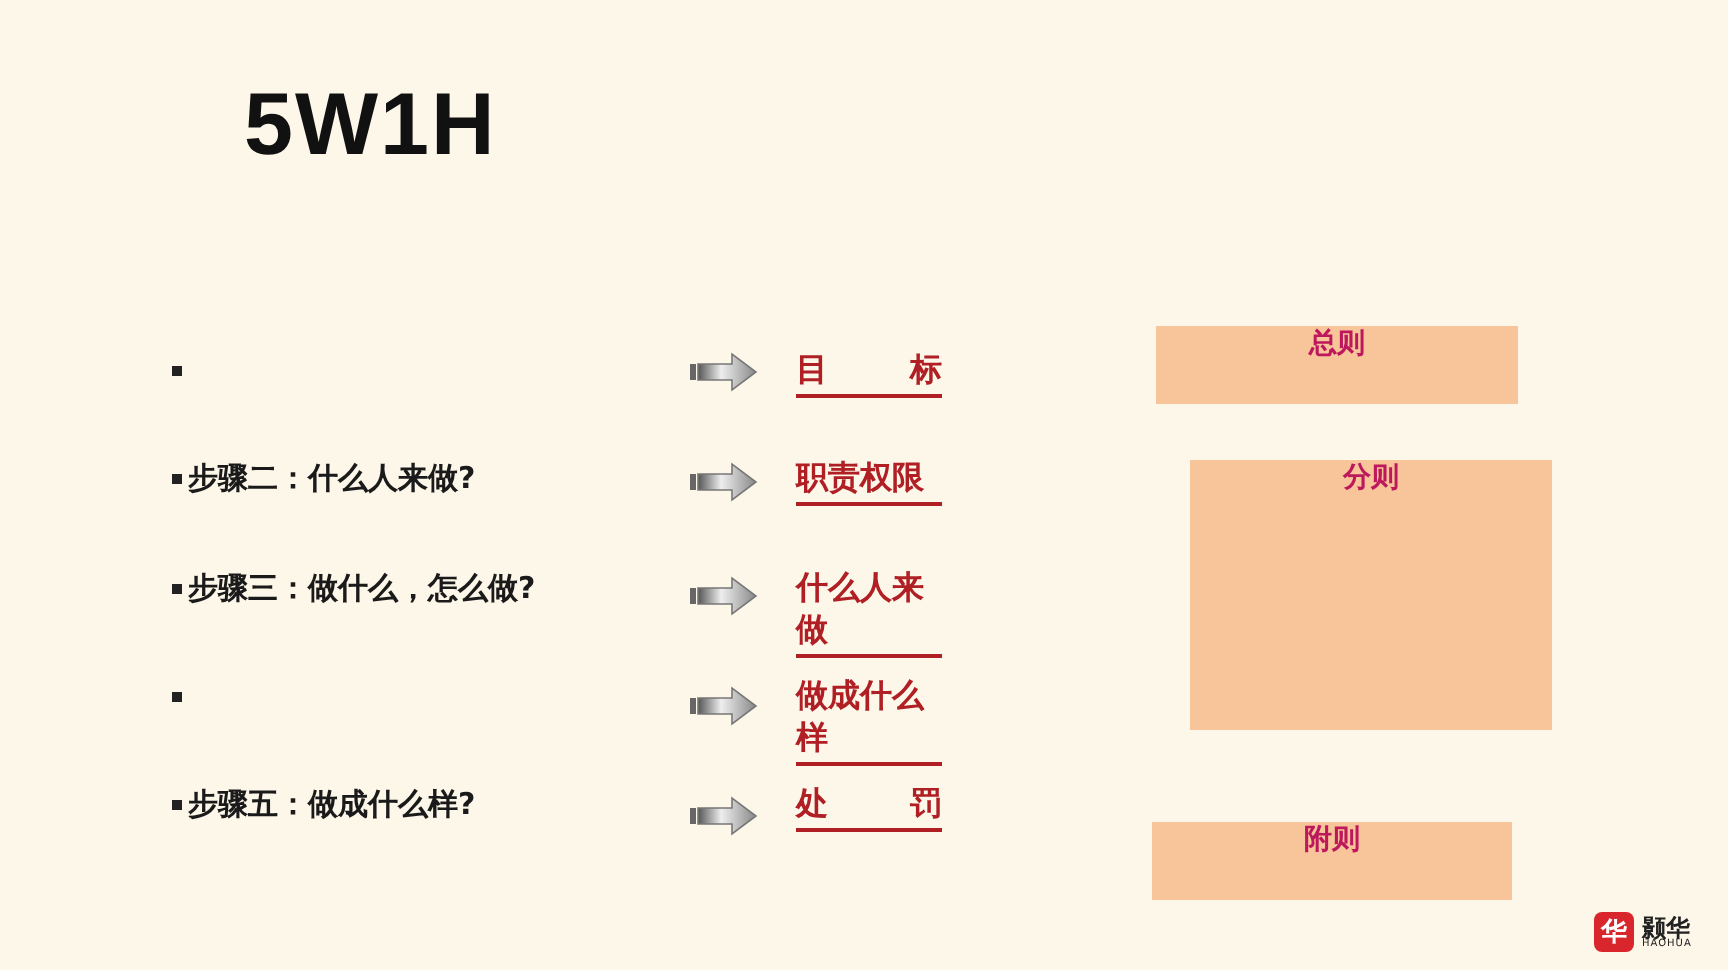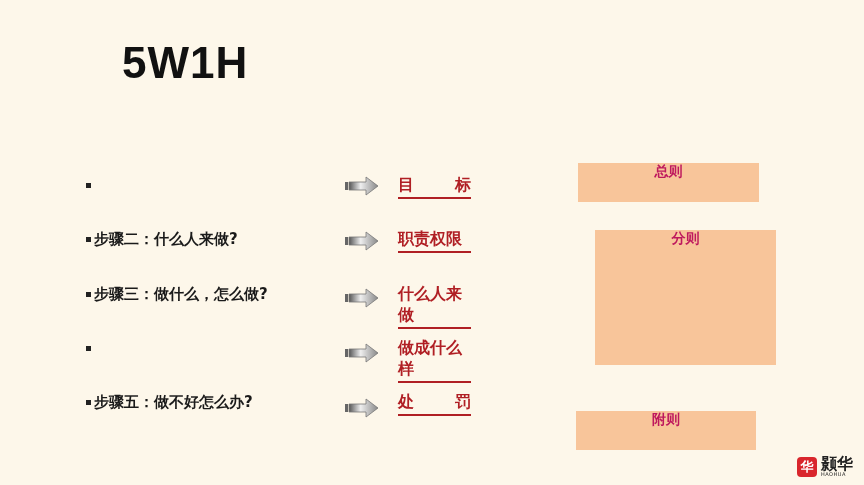--- a/index.html
+++ b/index.html
@@ -10,21 +10,21 @@
   .step .bullet { display:inline-block; width:5px; height:5px; background:#222; margin-right:3px; vertical-align:middle; }
   .arrow { position:absolute; left:344px; width:36px; height:20px; }
   .target { position:absolute; left:398px; width:73px; font-size:16px; font-weight:bold; color:#b01f24;
             border-bottom:2px solid #b01f24; display:flex; justify-content:space-between; padding-bottom:1px; }
   .box { position:absolute; background:#f8c59a; display:flex; align-items:flex-start; justify-content:center;
          font-size:14px; font-weight:bold; color:#be185d; }
   .logo { position:absolute; left:797px; top:456px; display:flex; align-items:center; }
   .logo .mark { width:20px; height:20px; background:#d9262c; border-radius:4px; color:#fff; font-size:13px; font-weight:bold;
                 display:flex; align-items:center; justify-content:center; }
   .logo .txt { margin-left:4px; line-height:1; }
-  .logo .cn { font-size:16px; font-weight:bold; color:#222; }
+  .logo .cn { font-size:12px; font-weight:bold; color:#222; }
   .logo .en { font-size:5px; color:#222; letter-spacing:0.5px; }
 </style>
 </head>
 <body>
 
 <div class="title">5W1H</div>
 
 <div class="step" style="top:176px;">
   <span class="bullet"></span>
 </div>
@@ -71,21 +71,21 @@
 </div>
 <svg class="arrow" style="top:343px;" viewBox="0 0 36 20">
   <rect x="1" y="6" width="3" height="8" fill="#666"></rect>
     <path d="M5 6 H22 V1 L34 10 L22 19 V14 H5 Z" fill="url(#g1)" stroke="#777" stroke-width="0.8"></path>
 </svg>
 <div class="target" style="top:338px;">
   <span>做成什么样</span>
 </div>
 
 <div class="step" style="top:393px;">
-  <span class="bullet"></span><span>步骤五：做不好怎么办?</span>
+  <span class="bullet"></span><span>步骤五：做成什么样?</span>
 </div>
 <svg class="arrow" style="top:398px;" viewBox="0 0 36 20">
   <rect x="1" y="6" width="3" height="8" fill="#666"></rect>
     <path d="M5 6 H22 V1 L34 10 L22 19 V14 H5 Z" fill="url(#g1)" stroke="#777" stroke-width="0.8"></path>
 </svg>
 <div class="target" style="top:392px;">
   <span>处</span>
     <span>罚</span>
 </div>
 

